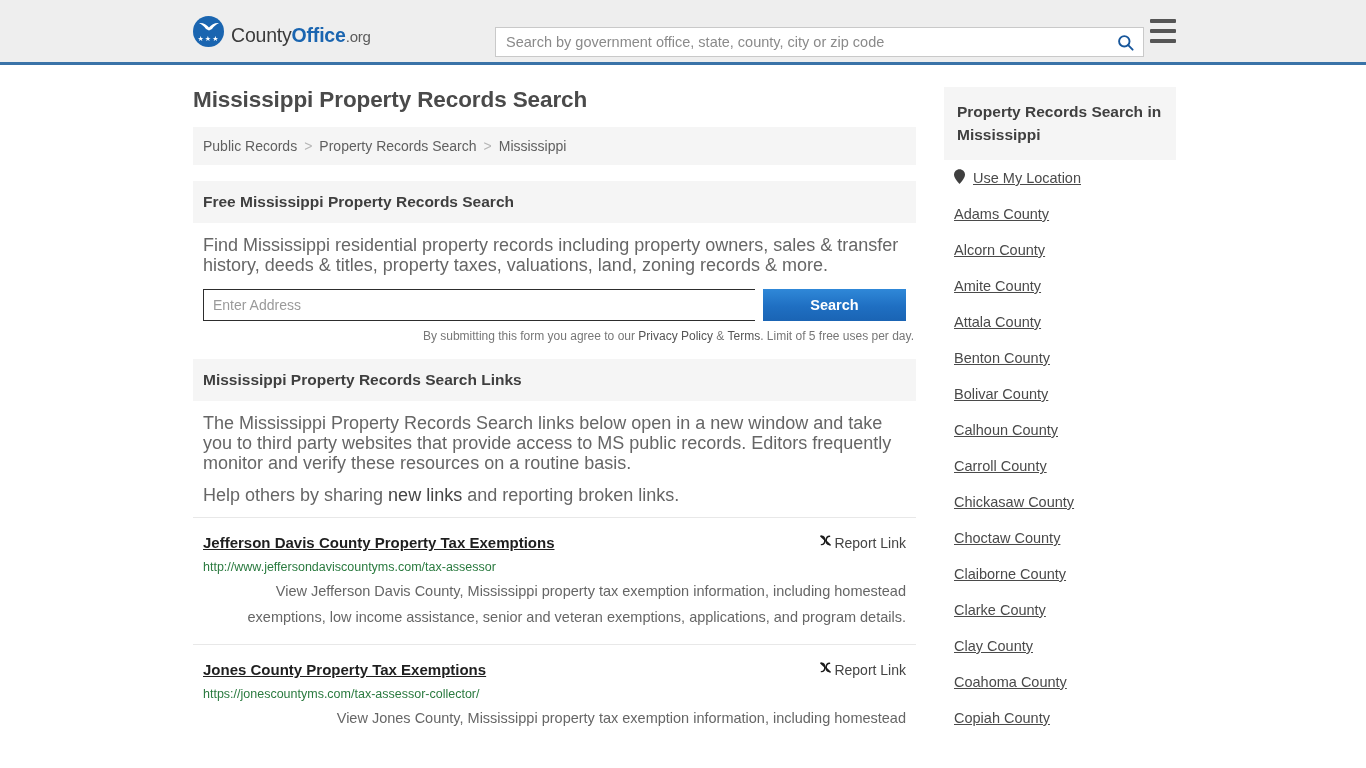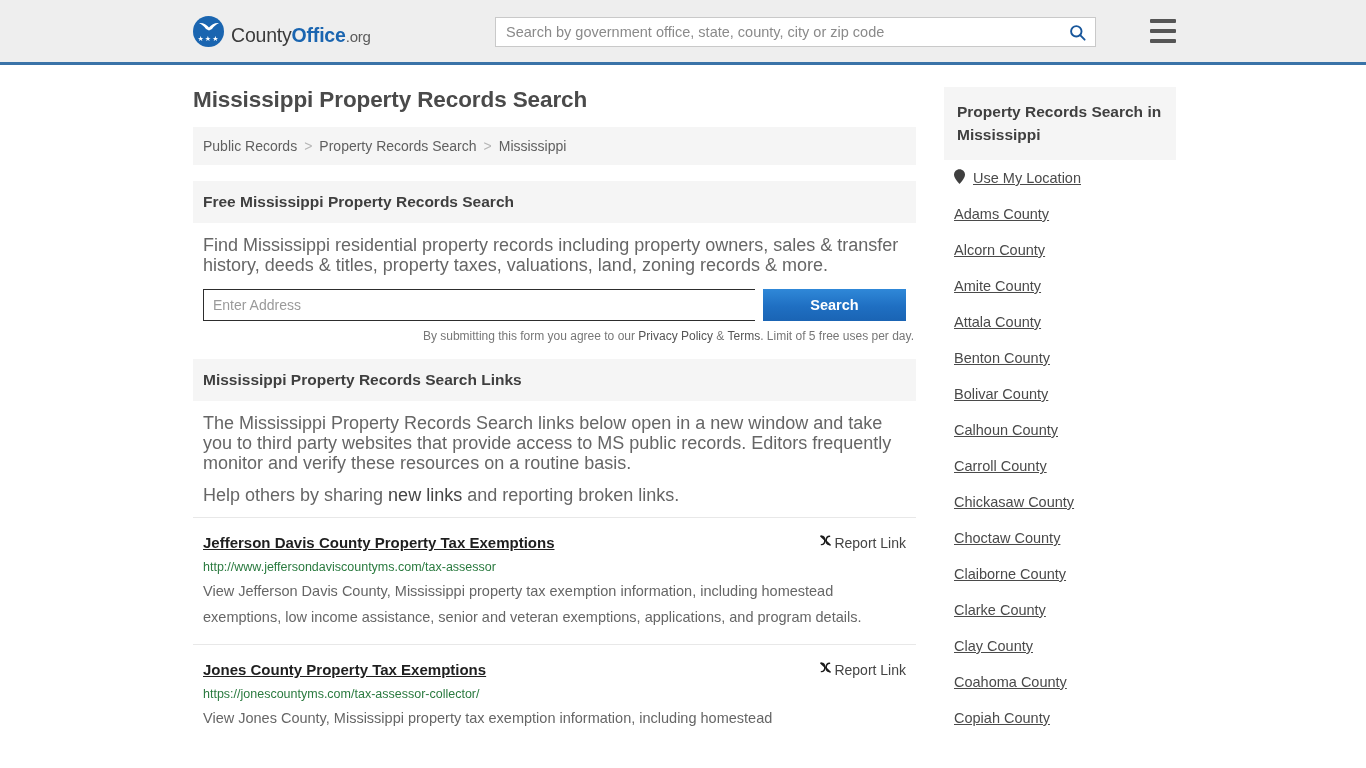--- a/index.html
+++ b/index.html
@@ -56,22 +56,22 @@
     color: #3b3b3b;
     white-space: nowrap;
   }
   .logo-text .b { color: #1a65b0; font-weight: bold; }
   .logo-text .n { font-weight: normal; }
   .logo-text .tld { color: #5b5b5b; font-size: 15px; }
 
   .search-shell {
     position: absolute;
     left: 495px;
-    top: 17px;
-    width: 601px;
+    top: 27px;
+    width: 649px;
     height: 30px;
     background: #ffffff;
     border: 1px solid #c9c9c9;
     display: flex;
     align-items: center;
   }
   .search-shell input {
     flex: 1;
     border: none;
     outline: none;
@@ -237,20 +237,21 @@
     color: #2a7a3f;
     margin-top: 7px;
     line-height: 16px;
     word-break: break-all;
   }
   .result-desc {
     font-size: 14.5px;
     color: #666666;
     line-height: 26px;
     margin-top: 3px;
+    text-align: right;
   }
 
   
   .side-head {
     background: #f5f5f5;
     padding: 13px 13px 14px 13px;
     font-size: 15.5px;
     font-weight: bold;
     color: #3f3f3f;
     line-height: 23px;

